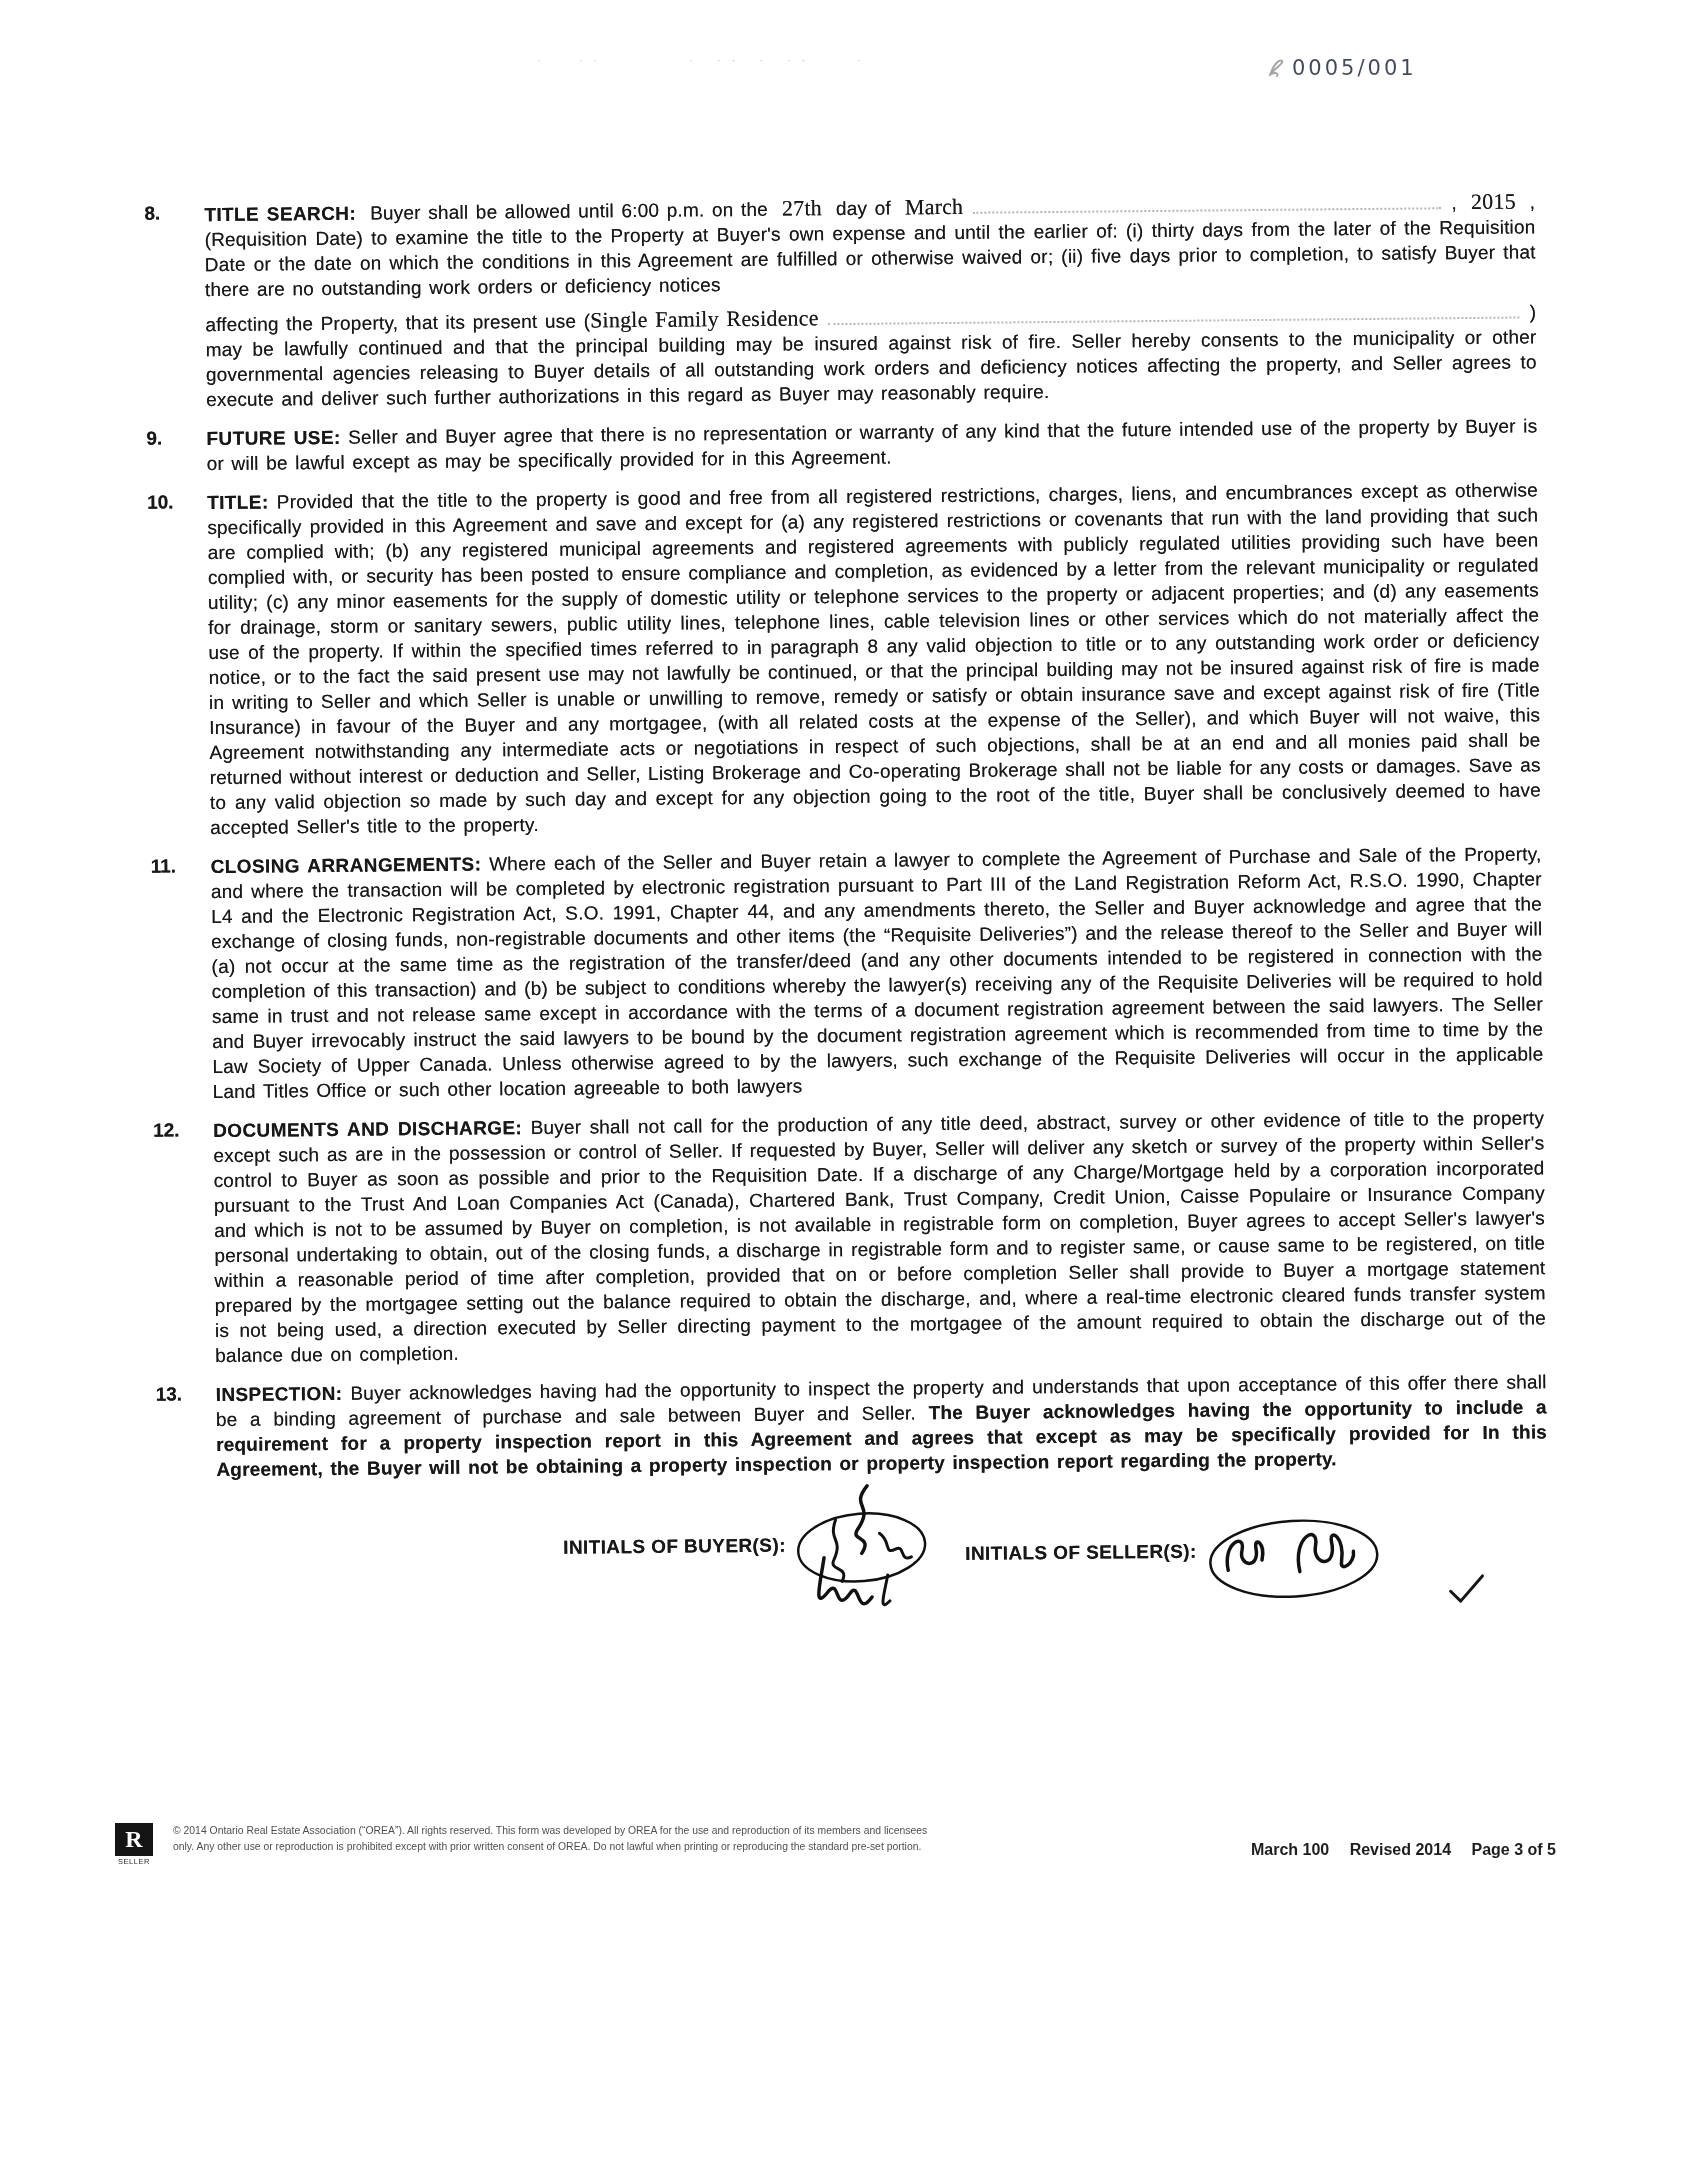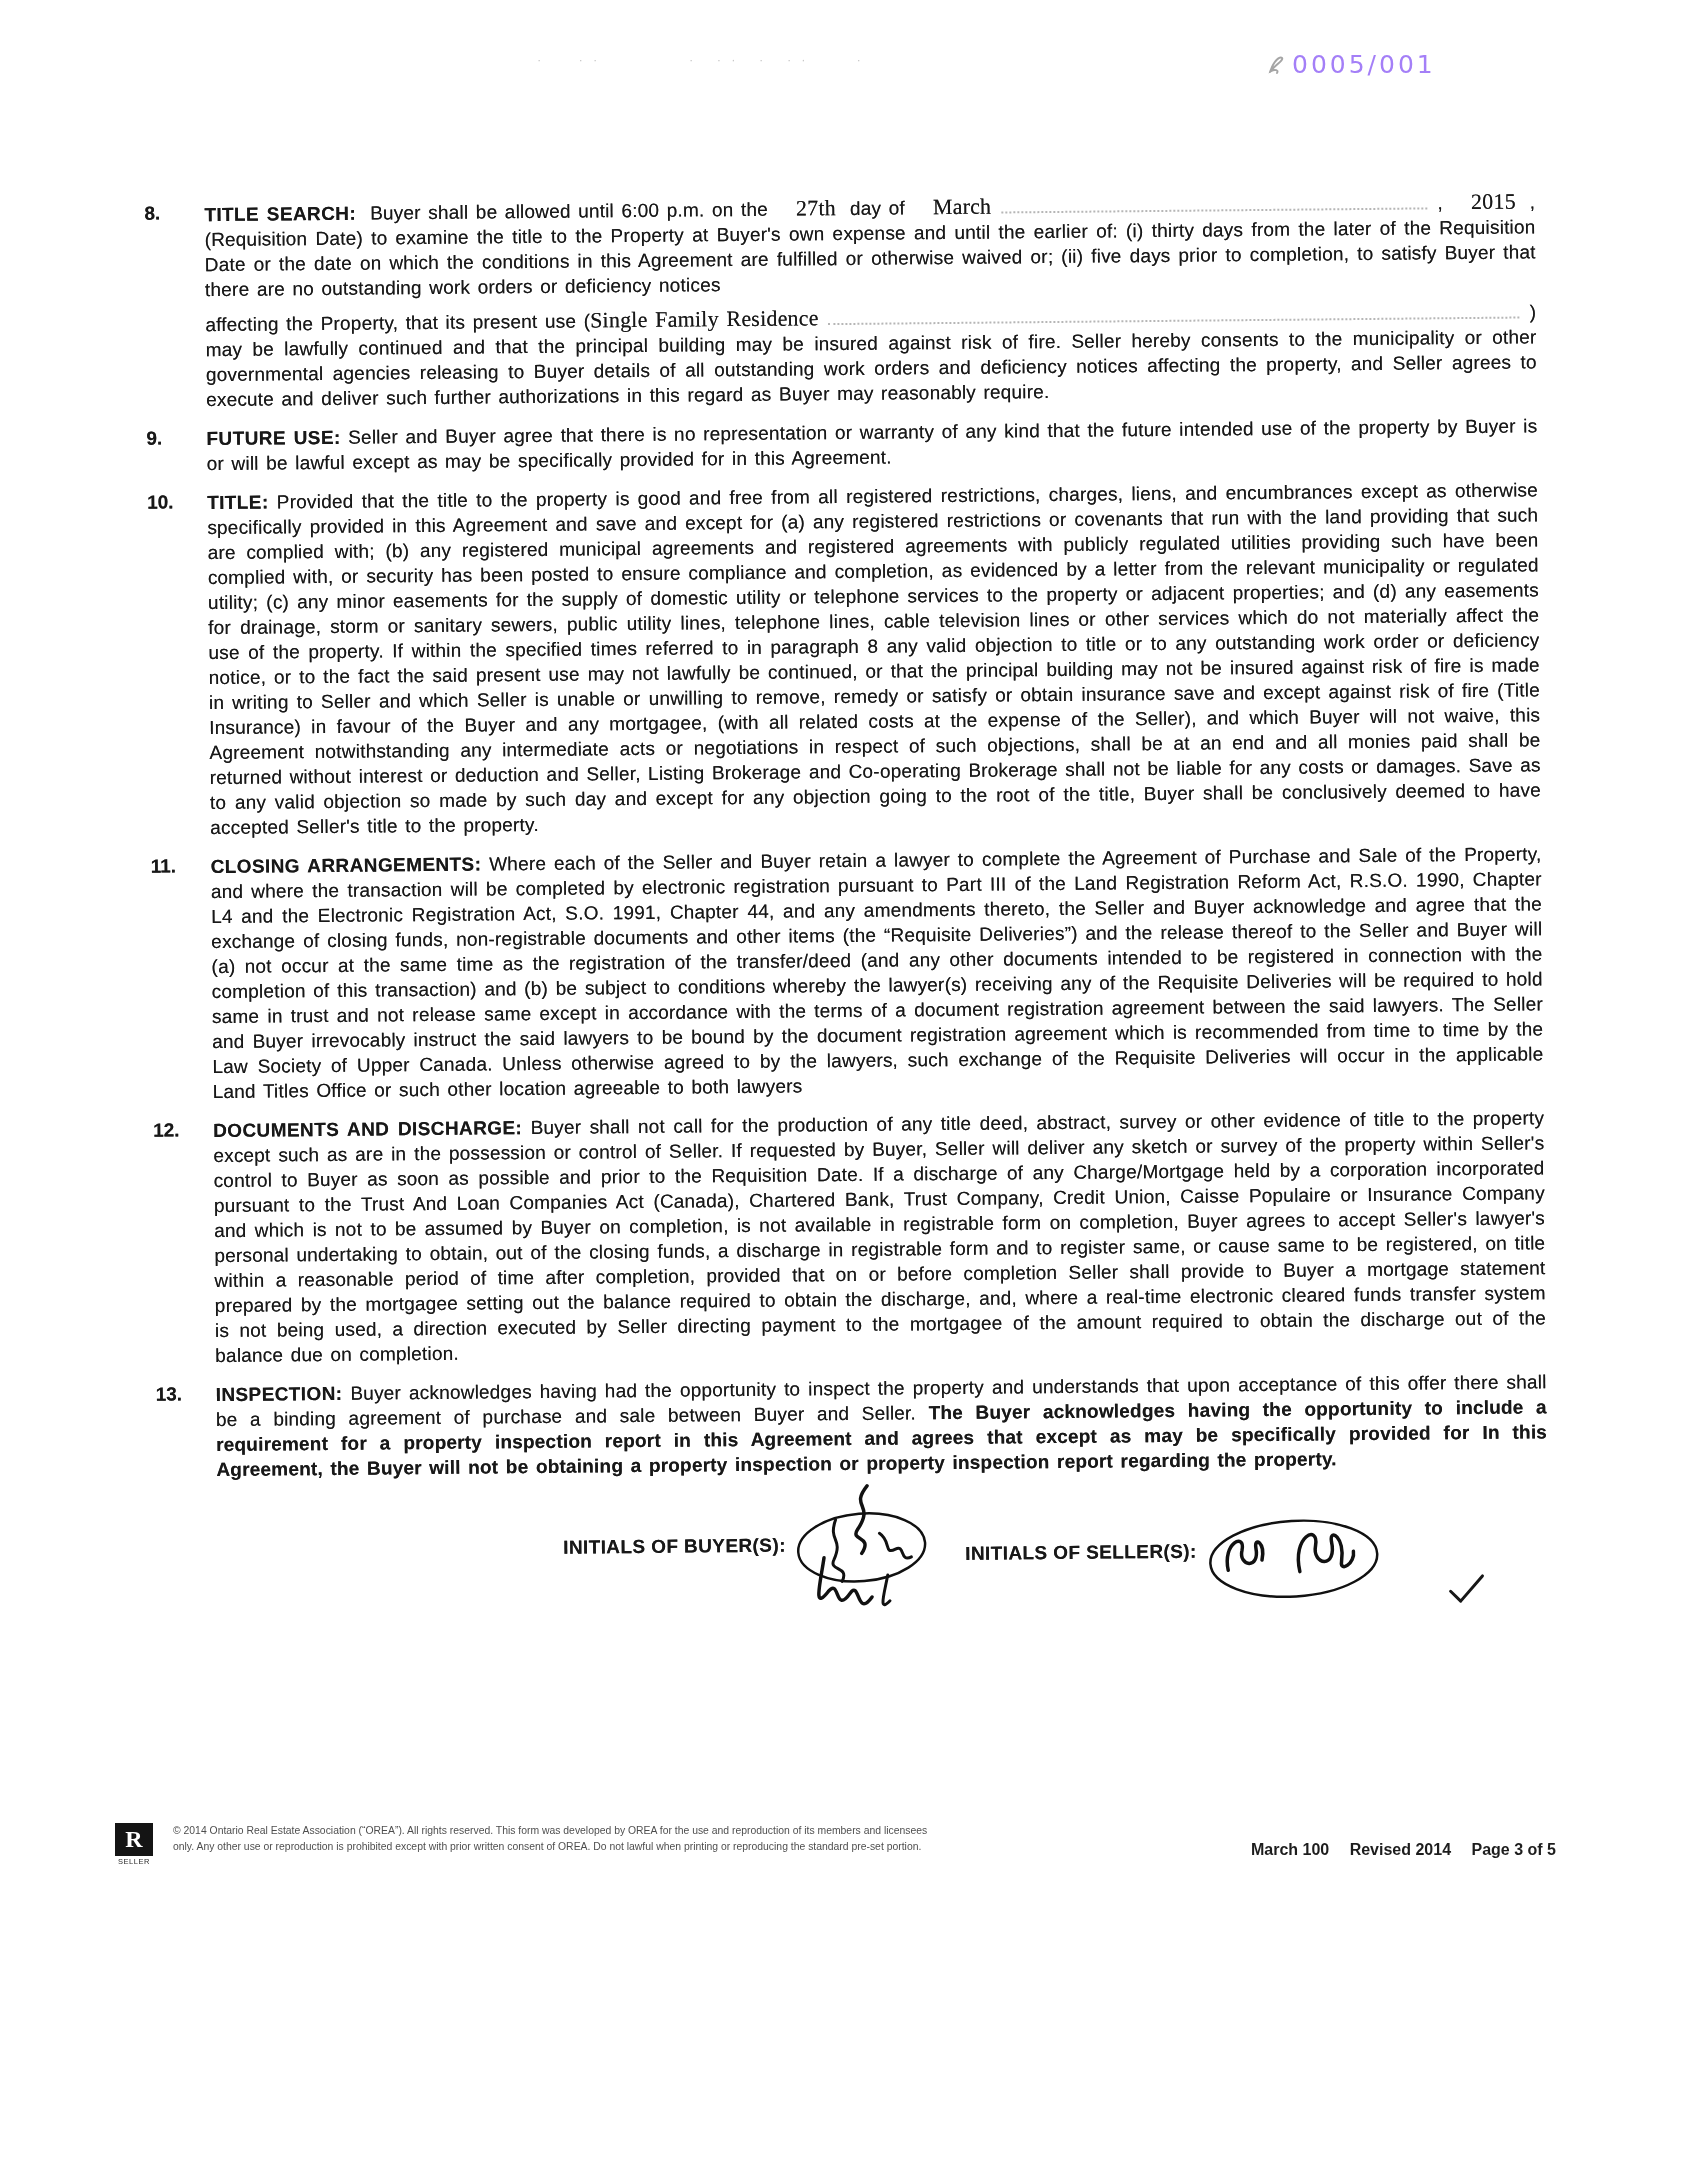--- a/index.html
+++ b/index.html
@@ -12,22 +12,22 @@
     overflow:hidden;
   }
 
   
   .fax-marks {
     position:absolute; left:537px; top:52px;
     color:#c8c8c8; font-size:13px; letter-spacing:10px;
     white-space:pre;
   }
   .fax-stamp {
-    position:absolute; left:1266px; top:50px;
-    color:#8b5cf6; font-size:25px; letter-spacing:3px;
+    position:absolute; left:1266px; top:56px;
+    color:#0f172a; font-size:21px; letter-spacing:3px;
     opacity:.78; filter:blur(0.4px);
     display:flex; align-items:center; gap:4px;
     font-family:"DejaVu Sans", sans-serif;
   }
 
   
   .scan {
     position:absolute; left:151px; top:195px; width:1391px;
     transform:rotate(-0.55deg);
     transform-origin:50% 50%;
@@ -47,21 +47,21 @@
   .boldpart { font-weight:bold; }
   .fill {
     font-family:"Liberation Serif", serif;
     font-size:22px; white-space:nowrap;
   }
   .flexline { display:flex; align-items:baseline; }
   .leader {
     flex:1 1 auto; min-width:40px; margin:0 10px;
     border-bottom:2px dotted #8f8f8f; height:15px; opacity:.65;
   }
-  .gapL { margin-left:28px; } .gapR { margin-right:14px; }
+  .gapL { margin-left:14px; } .gapR { margin-right:14px; }
   .para2 { margin-top:9px; }
   .p2body { margin-top:0; }
 
   
   .initials-row { position:relative; height:124px; margin-top:18px; }
   .init-label { position:absolute; font-size:19px; font-weight:bold; letter-spacing:0.4px; }
   .buyer-label  { left:406px; top:40px; }
   .seller-label { left:808px; top:50px; }
   .buyer-sig  { position:absolute; left:627px; top:-14px; }
   .seller-sig { position:absolute; left:1047px; top:22px; }

